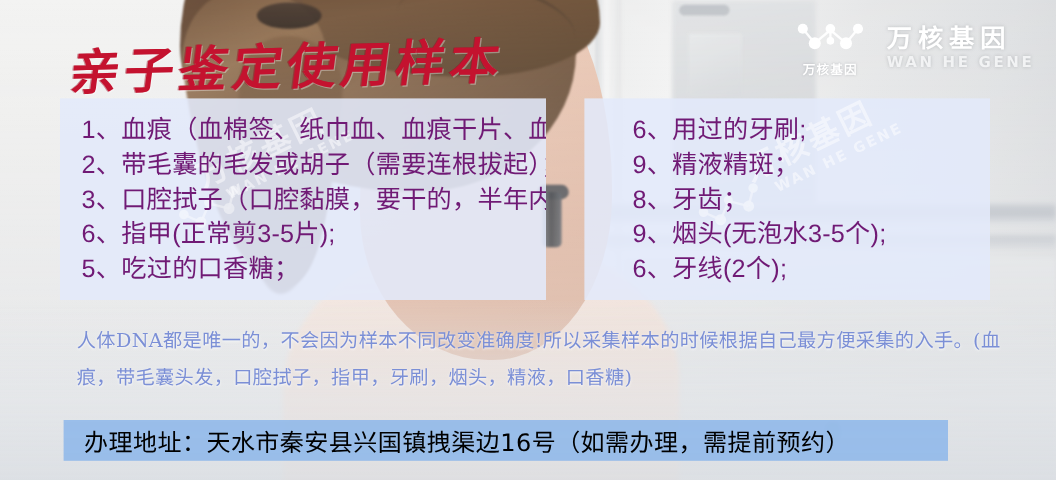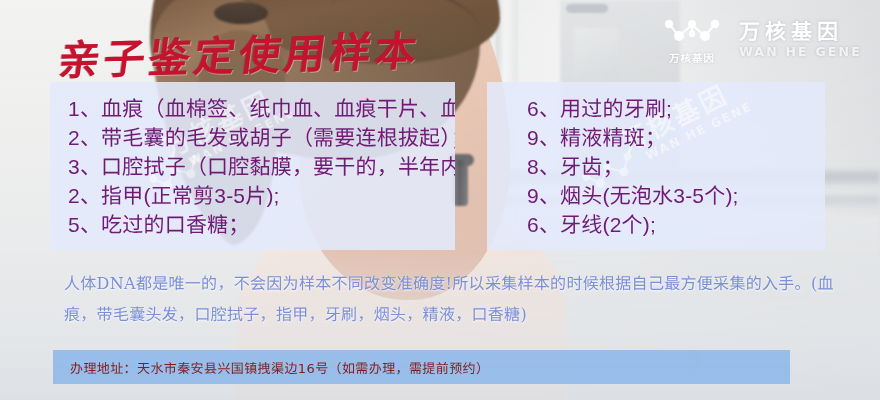--- a/index.html
+++ b/index.html
@@ -227,21 +227,21 @@
 
   
   .addr{
     position:absolute;left:53px;top:350px;width:737px;height:34px;
     background:rgba(146,186,233,.92);
     display:flex;align-items:center;
   }
   .addr-text{
     padding-left:17px;
     font-family:"DejaVu Sans","Liberation Sans",sans-serif;
-    font-size:13px;color:#7f1d1d;letter-spacing:.4px;white-space:nowrap;
+    font-size:20px;color:#000000;letter-spacing:.4px;white-space:nowrap;
   }
 </style>
 </head>
 <body>
 
 <div id="poster">
 
   <div class="bg">
     <div class="bg-base"></div>
     <div class="wall-right"></div>
@@ -319,21 +319,21 @@
           <circle cx="31" cy="8" r="3.8"></circle>
           <circle cx="44" cy="20" r="4.6"></circle>
           <circle cx="54" cy="8" r="4"></circle>
         </g>
       </svg>
     </div>
     <ul class="panel-list">
       <li>1、血痕（血棉签、纸巾血、血痕干片、血布）；</li>
       <li>2、带毛囊的毛发或胡子（需要连根拔起）；</li>
       <li>3、口腔拭子（口腔黏膜，要干的，半年内）；</li>
-      <li>2、指甲(正常剪3-5片);</li>
+      <li>6、指甲(正常剪3-5片);</li>
       <li>5、吃过的口香糖；</li>
     </ul>
   </div>
 
   <div class="panel" id="panel-right">
     <div class="panel-wm" id="wm-right">
       <div class="wm-cn">万核基因</div>
       <div class="wm-en">WAN HE GENE</div>
     </div>
     <div class="wm-mark" id="wm-right-mark">

